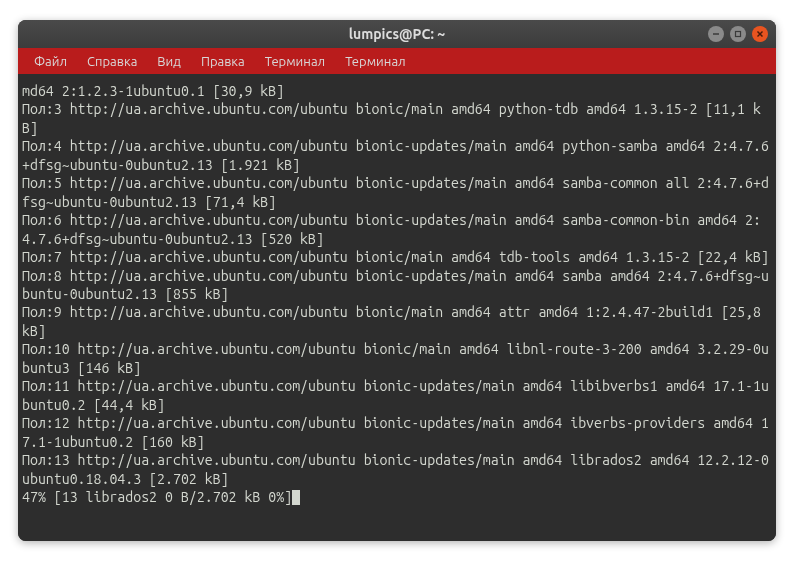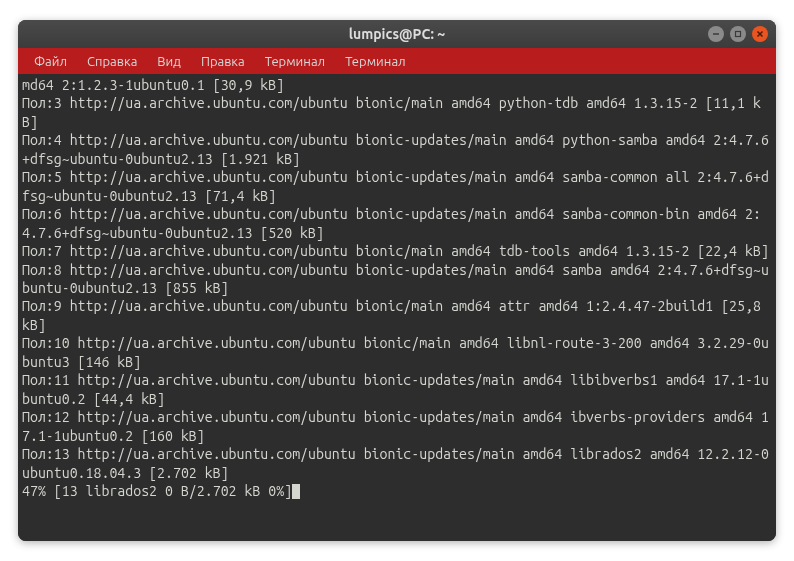--- a/index.html
+++ b/index.html
@@ -66,21 +66,21 @@
       color: #d8d8d8;
       font-size: 13px;
       padding: 3px 8px;
       font-family: "Ubuntu", sans-serif;
       cursor: default;
     }
     .terminal-body {
       background: #300a24;
       background: #2d2d2d;
       height: calc(100% - 54px);
-      padding: 2px 4px;
+      padding: 8px 4px;
       color: #d3d7cf;
       font-size: 14.2px;
       line-height: 1.3;
       overflow: hidden;
       white-space: pre-wrap;
       word-break: break-all;
     }
     .cursor {
       display: inline-block;
       width: 8px;

